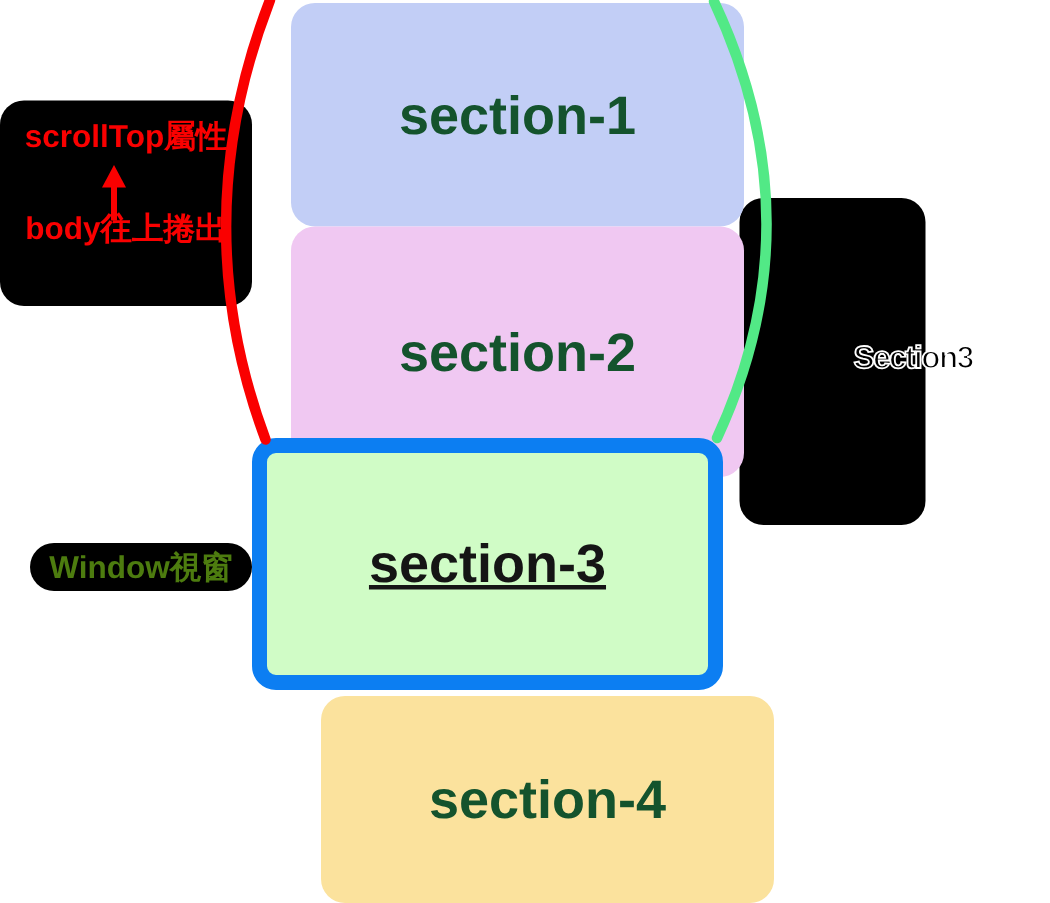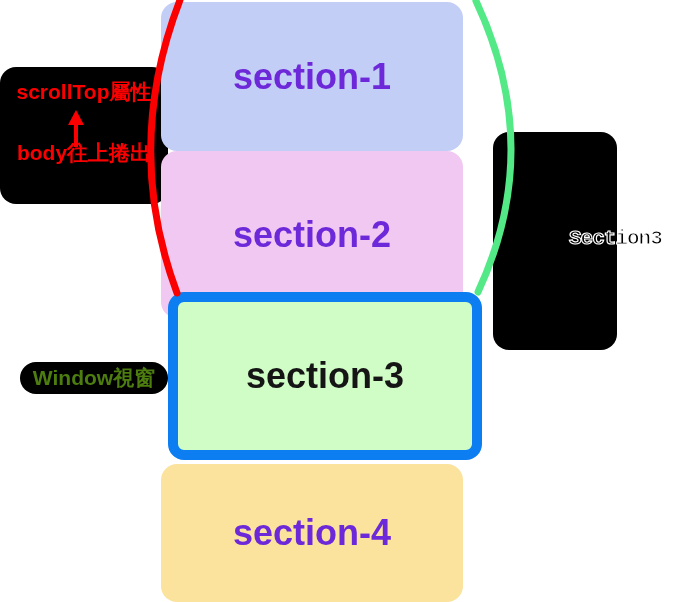--- a/index.html
+++ b/index.html
@@ -5,34 +5,34 @@
   html,body{margin:0;padding:0;background:#ffffff;}
   .stage{
     position:relative;width:700px;height:602px;background:#ffffff;
     font-family:"Liberation Sans","DejaVu Sans",sans-serif;
     overflow:hidden;
   }
   .abs{position:absolute;box-sizing:border-box;border-radius:16px;}
 
   
   .section{
-    left:161px;width:302px;
+    left:194px;width:302px;
     display:flex;align-items:center;justify-content:center;
-    font-size:36px;font-weight:700;color:#6d28d9;
+    font-size:36px;font-weight:700;color:#14532d;
   }
   .sec1{top:2px;height:149px;}
   .sec2{top:151px;height:167px;}
   .sec4{top:464px;height:138px;}
 
   
   .window-box{
     left:168px;top:292px;width:314px;height:168px;
     border:10px solid #0c7ef2;
     display:flex;align-items:center;justify-content:center;
-    font-size:36px;font-weight:700;color:#151515;
+    font-size:36px;font-weight:700;color:#151515;text-decoration:underline;
   }
 
   
   .left-note{
     left:0;top:67px;width:168px;height:137px;background:#000;
     color:#fa0000;font-weight:700;text-align:center;
   }
   .left-note .l1{margin-top:13px;font-size:21px;line-height:23px;}
   .left-note .l23{margin-top:39px;font-size:21px;line-height:22px;}
 
@@ -61,31 +61,31 @@
 <div class="stage">
 
   <div class="abs left-note" style="background: rgb(0, 0, 0); color: rgb(250, 0, 0);">
     <div class="l1">scrollTop屬性</div>
     <div class="l23">
       <div>body往上捲出</div>
     </div>
   </div>
 
   <div class="abs right-note" style="background: rgb(0, 0, 0);">
-    <div class="outline-text" style="color: rgb(0, 0, 0); font-family: Liberation Mono, monospace; -webkit-text-stroke-color: rgb(255, 255, 255);">Section3</div>
+    <div class="outline-text" style="color: rgb(0, 0, 0); -webkit-text-stroke-color: rgb(255, 255, 255);">Section3</div>
   </div>
 
   <div class="abs section sec1" style="background: rgb(194, 206, 246);">section-1</div>
   <div class="abs section sec2" style="background: rgb(240, 200, 242);">section-2</div>
 
   <div class="abs window-box" style="border-color: rgb(12, 126, 242); background: rgb(208, 252, 198);">
     <span>section-3</span>
   </div>
 
-  <div class="abs section sec4" style="background: rgb(251, 226, 157);">section-4</div>
+  <div class="abs section sec4" style="background: rgb(251, 226, 157); margin-left: 20px;">section-4</div>
 
   <div class="abs window-label" style="background: rgb(0, 0, 0); color: #4d7c0f;">
     <span>Window視窗</span>
   </div>
 
   <svg class="overlay" width="700" height="602" viewBox="0 0 700 602">
     <path d="M 180 0 Q 123 148 177 293" fill="none" stroke-width="7" stroke-linecap="round" style="stroke: rgb(250, 0, 0);"></path>
     <path d="M 476 1 Q 545 148 478 292" fill="none" stroke-width="7" stroke-linecap="round" style="stroke: rgb(82, 233, 134);"></path>
     <g>
       <line x1="76" y1="147" x2="76" y2="123" stroke-width="4" style="stroke: rgb(250, 0, 0);"></line>

